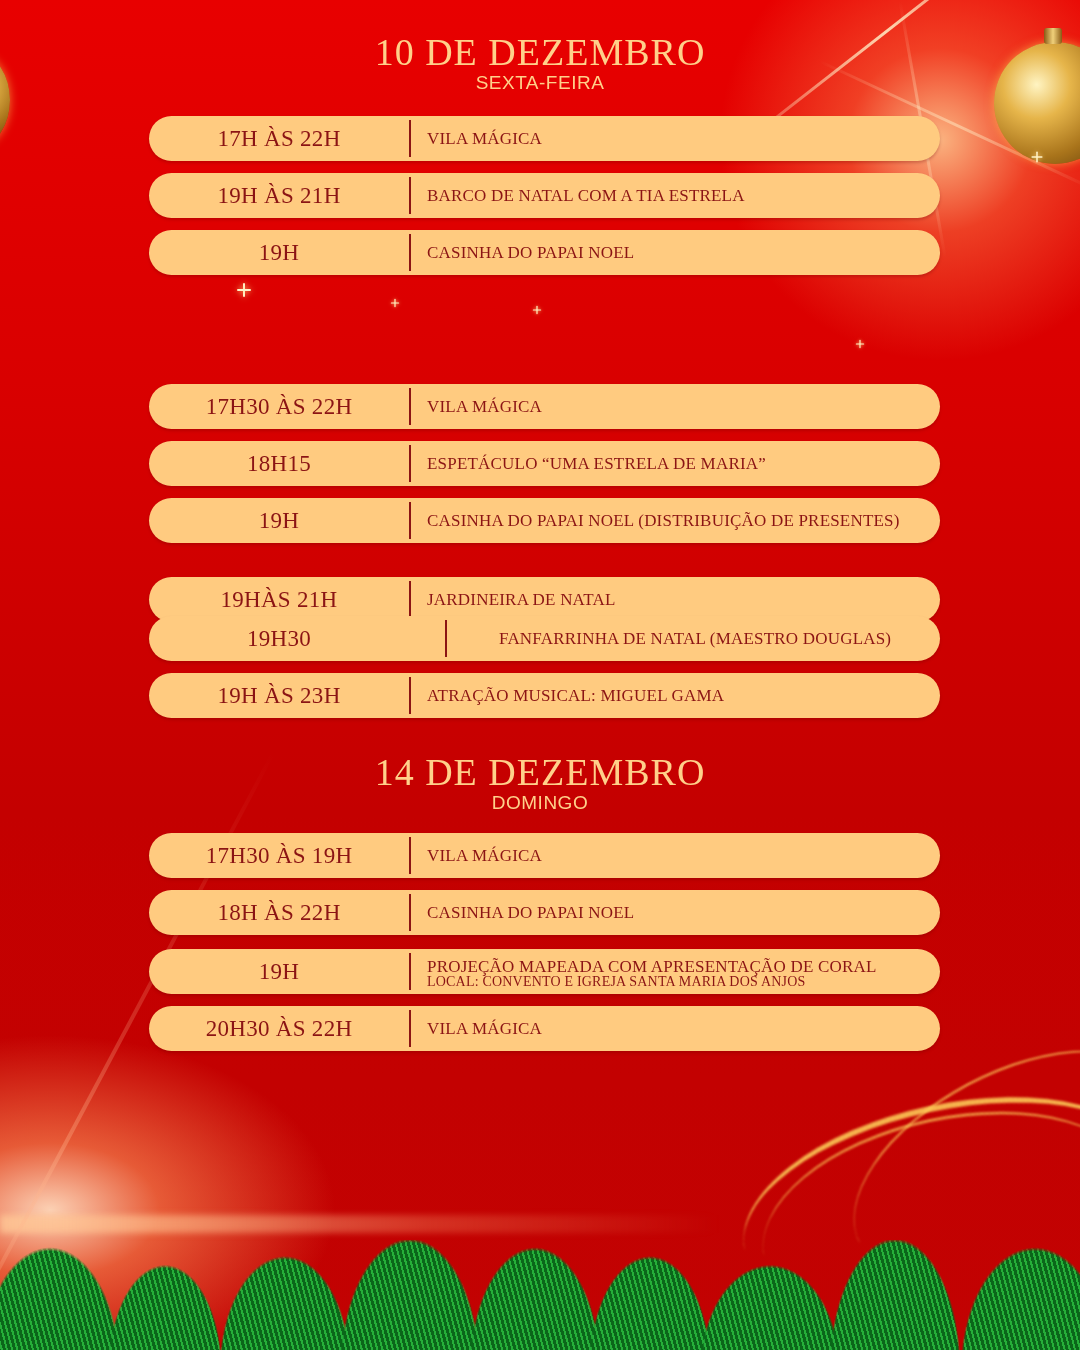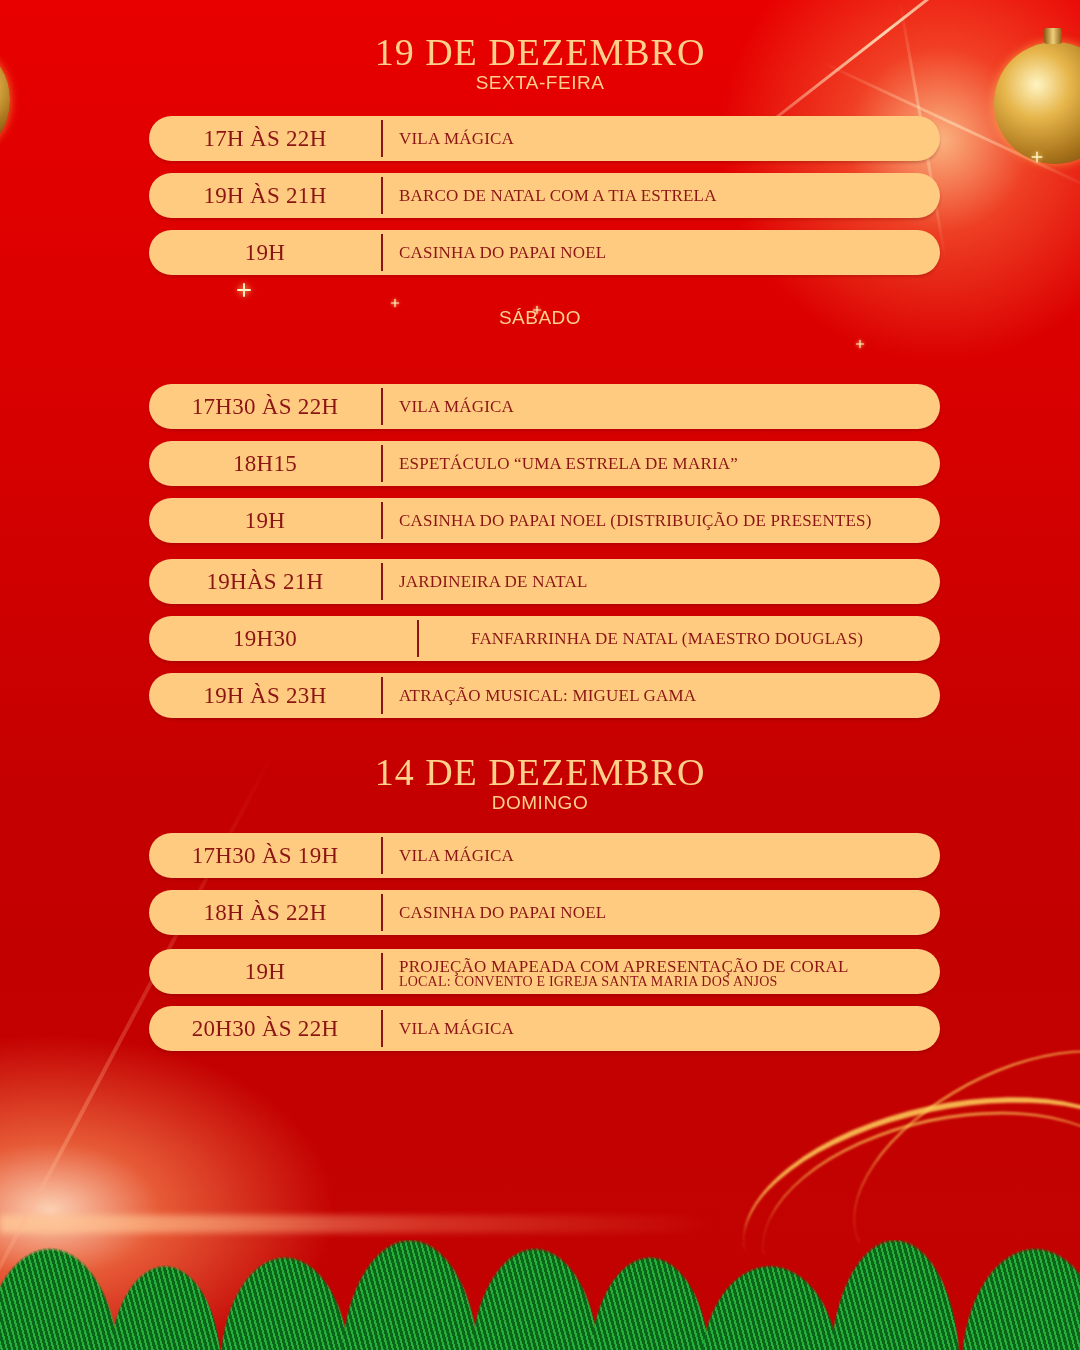--- a/index.html
+++ b/index.html
@@ -59,21 +59,21 @@
     .day-title { font-size: 38px; letter-spacing: 1px; line-height: 40px; font-family: "Liberation Serif", serif; }
     .day-sub { font-size: 19px; letter-spacing: 0.5px; line-height: 22px; margin-top: 0; font-family: "Liberation Sans", sans-serif; }
 
     .row {
       position: absolute; left: 149px; width: 791px; height: 45px;
       background: #ffcb80; border-radius: 23px;
       box-shadow: 0 2px 3px rgba(100,0,0,0.25);
       display: flex; align-items: center; color: #8b1414;
     }
     .row .time {
-      width: 232px; text-align: center; font-size: 23px; letter-spacing: 0.3px;
+      width: 260px; text-align: center; font-size: 23px; letter-spacing: 0.3px;
       font-family: "Liberation Serif", serif;
     }
     .row .divider { width: 2px; height: 37px; background: #8b1414; }
     .row .desc { padding-left: 16px; font-size: 17px; font-family: "Liberation Serif", serif; letter-spacing: 0.2px; }
     .row .desc-main { display: block; }
     .row .desc-note { display: block; font-size: 14px; line-height: 11px; margin-top: -1px; }
 
     .garland {
       position: absolute; left: 0; bottom: 0; width: 1080px; height: 110px; overflow: hidden;
     }
@@ -114,21 +114,21 @@
 
 <div class="sparkle" style="left:237px; top:283px;"></div>
 <div class="sparkle" style="left:388px; top:296px; transform:scale(0.6);"></div>
 <div class="sparkle" style="left:530px; top:303px; transform:scale(0.6);"></div>
 <div class="sparkle" style="left:853px; top:337px; transform:scale(0.6);"></div>
 <div class="sparkle" style="left:1030px; top:150px; transform:scale(0.8);"></div>
 
 <div class="content">
 
   <div class="day-header" style="top:32px;">
-    <div class="day-title">19 DE DEZEMBRO</div>
+    <div class="day-title">10 DE DEZEMBRO</div>
     <div class="day-sub">SEXTA-FEIRA</div>
   </div>
   <div class="row" style="top:116px;">
     <div class="time">17H ÀS 22H</div>
     <div class="divider"></div>
     <div class="desc">
         <span class="desc-main">VILA MÁGICA</span>
       </div>
   </div>
   <div class="row" style="top:173px;">
@@ -140,21 +140,20 @@
   </div>
   <div class="row" style="top:230px;">
     <div class="time">19H</div>
     <div class="divider"></div>
     <div class="desc">
         <span class="desc-main">CASINHA DO PAPAI NOEL</span>
       </div>
   </div>
 
   <div class="day-header" style="top:307px;">
-    <div class="day-sub">SÁBADO</div>
   </div>
   <div class="row" style="top:384px;">
     <div class="time">17H30 ÀS 22H</div>
     <div class="divider"></div>
     <div class="desc">
         <span class="desc-main">VILA MÁGICA</span>
       </div>
   </div>
   <div class="row" style="top:441px;">
     <div class="time">18H15</div>
@@ -163,21 +162,21 @@
         <span class="desc-main">ESPETÁCULO “UMA ESTRELA DE MARIA”</span>
       </div>
   </div>
   <div class="row" style="top:498px;">
     <div class="time">19H</div>
     <div class="divider"></div>
     <div class="desc">
         <span class="desc-main">CASINHA DO PAPAI NOEL (DISTRIBUIÇÃO DE PRESENTES)</span>
       </div>
   </div>
-  <div class="row" style="top:559px;">
+  <div class="row" style="top:577px;">
     <div class="time">19HÀS 21H</div>
     <div class="divider"></div>
     <div class="desc">
         <span class="desc-main">JARDINEIRA DE NATAL</span>
       </div>
   </div>
   <div class="row" style="top:616px;gap:36px;">
     <div class="time">19H30</div>
     <div class="divider"></div>
     <div class="desc">

